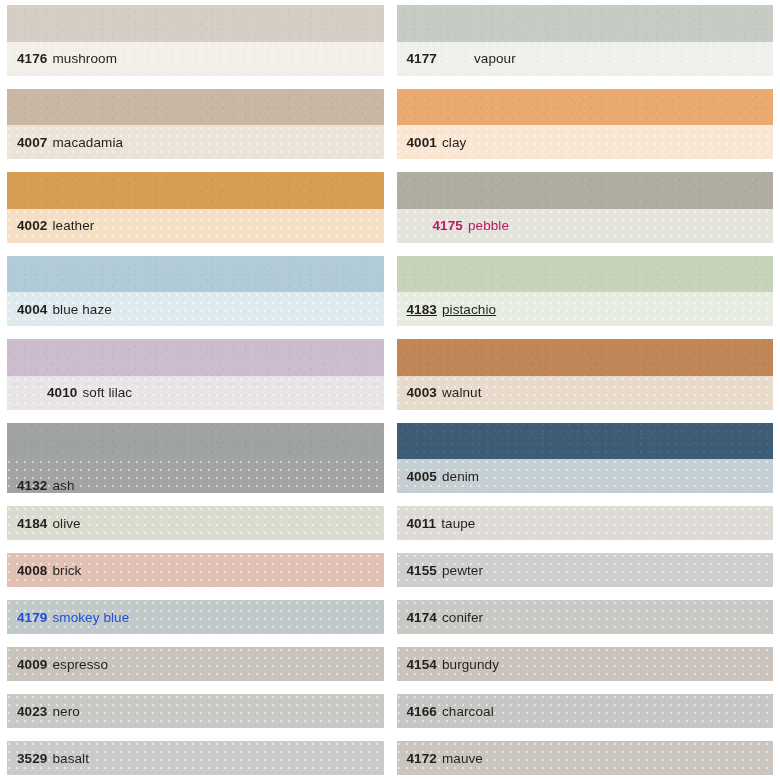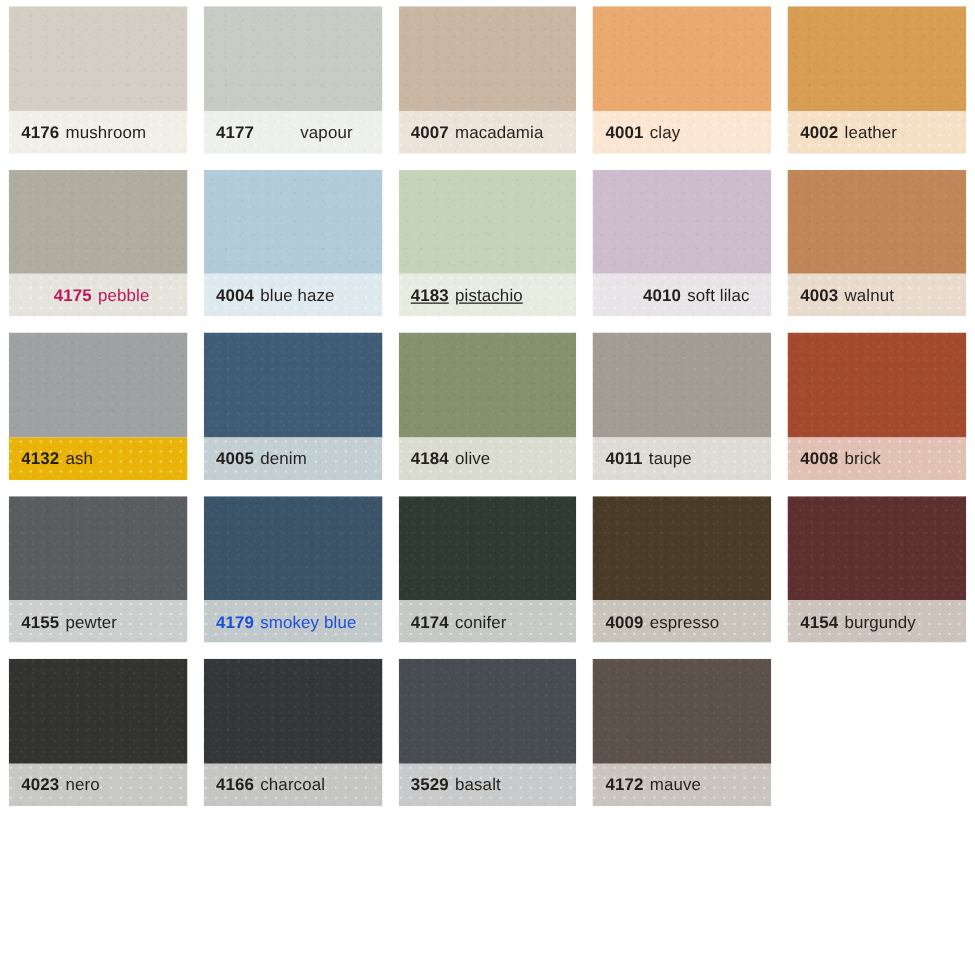--- a/index.html
+++ b/index.html
@@ -82,21 +82,21 @@
   }
   .swatch-name {
     font-weight: normal;
     position: relative;
     z-index: 1;
   }
 </style>
 </head>
 <body>
 
-<div id="palette-grid" style="background: rgb(255, 255, 255); grid-template-columns: repeat(5, 1fr); grid-template-rows: repeat(6, 1fr);">
+<div id="palette-grid" style="background: rgb(255, 255, 255); grid-template-columns: repeat(2, 1fr); grid-template-rows: repeat(6, 1fr);">
     <div class="swatch">
       <div class="swatch-color" style="background: rgb(213, 206, 196);"></div>
       <div class="swatch-label" style="background: rgb(242, 239, 233); color: rgb(34, 31, 28);">
         <span class="swatch-code">4176</span>
         <span class="swatch-name">mushroom</span>
       </div>
     </div>
     <div class="swatch">
       <div class="swatch-color" style="background: rgb(198, 204, 196);"></div>
       <div class="swatch-label" style="background: rgb(238, 240, 236); color: rgb(34, 31, 28); gap: 32px;">
@@ -155,21 +155,21 @@
     </div>
     <div class="swatch">
       <div class="swatch-color" style="background: rgb(192, 134, 87);"></div>
       <div class="swatch-label" style="background: rgb(233, 219, 203); color: rgb(34, 31, 28);">
         <span class="swatch-code">4003</span>
         <span class="swatch-name">walnut</span>
       </div>
     </div>
     <div class="swatch">
       <div class="swatch-color" style="background: rgb(159, 162, 162);"></div>
-      <div class="swatch-label" style="background: #eab308; color: rgb(34, 31, 28);">
+      <div class="swatch-label" style="background: #a3a3a3; color: rgb(34, 31, 28); align-items: flex-end;">
         <span class="swatch-code">4132</span>
         <span class="swatch-name">ash</span>
       </div>
     </div>
     <div class="swatch">
       <div class="swatch-color" style="background: rgb(63, 92, 119);"></div>
       <div class="swatch-label" style="background: rgb(195, 207, 210); color: rgb(34, 31, 28);">
         <span class="swatch-code">4005</span>
         <span class="swatch-name">denim</span>
       </div>

